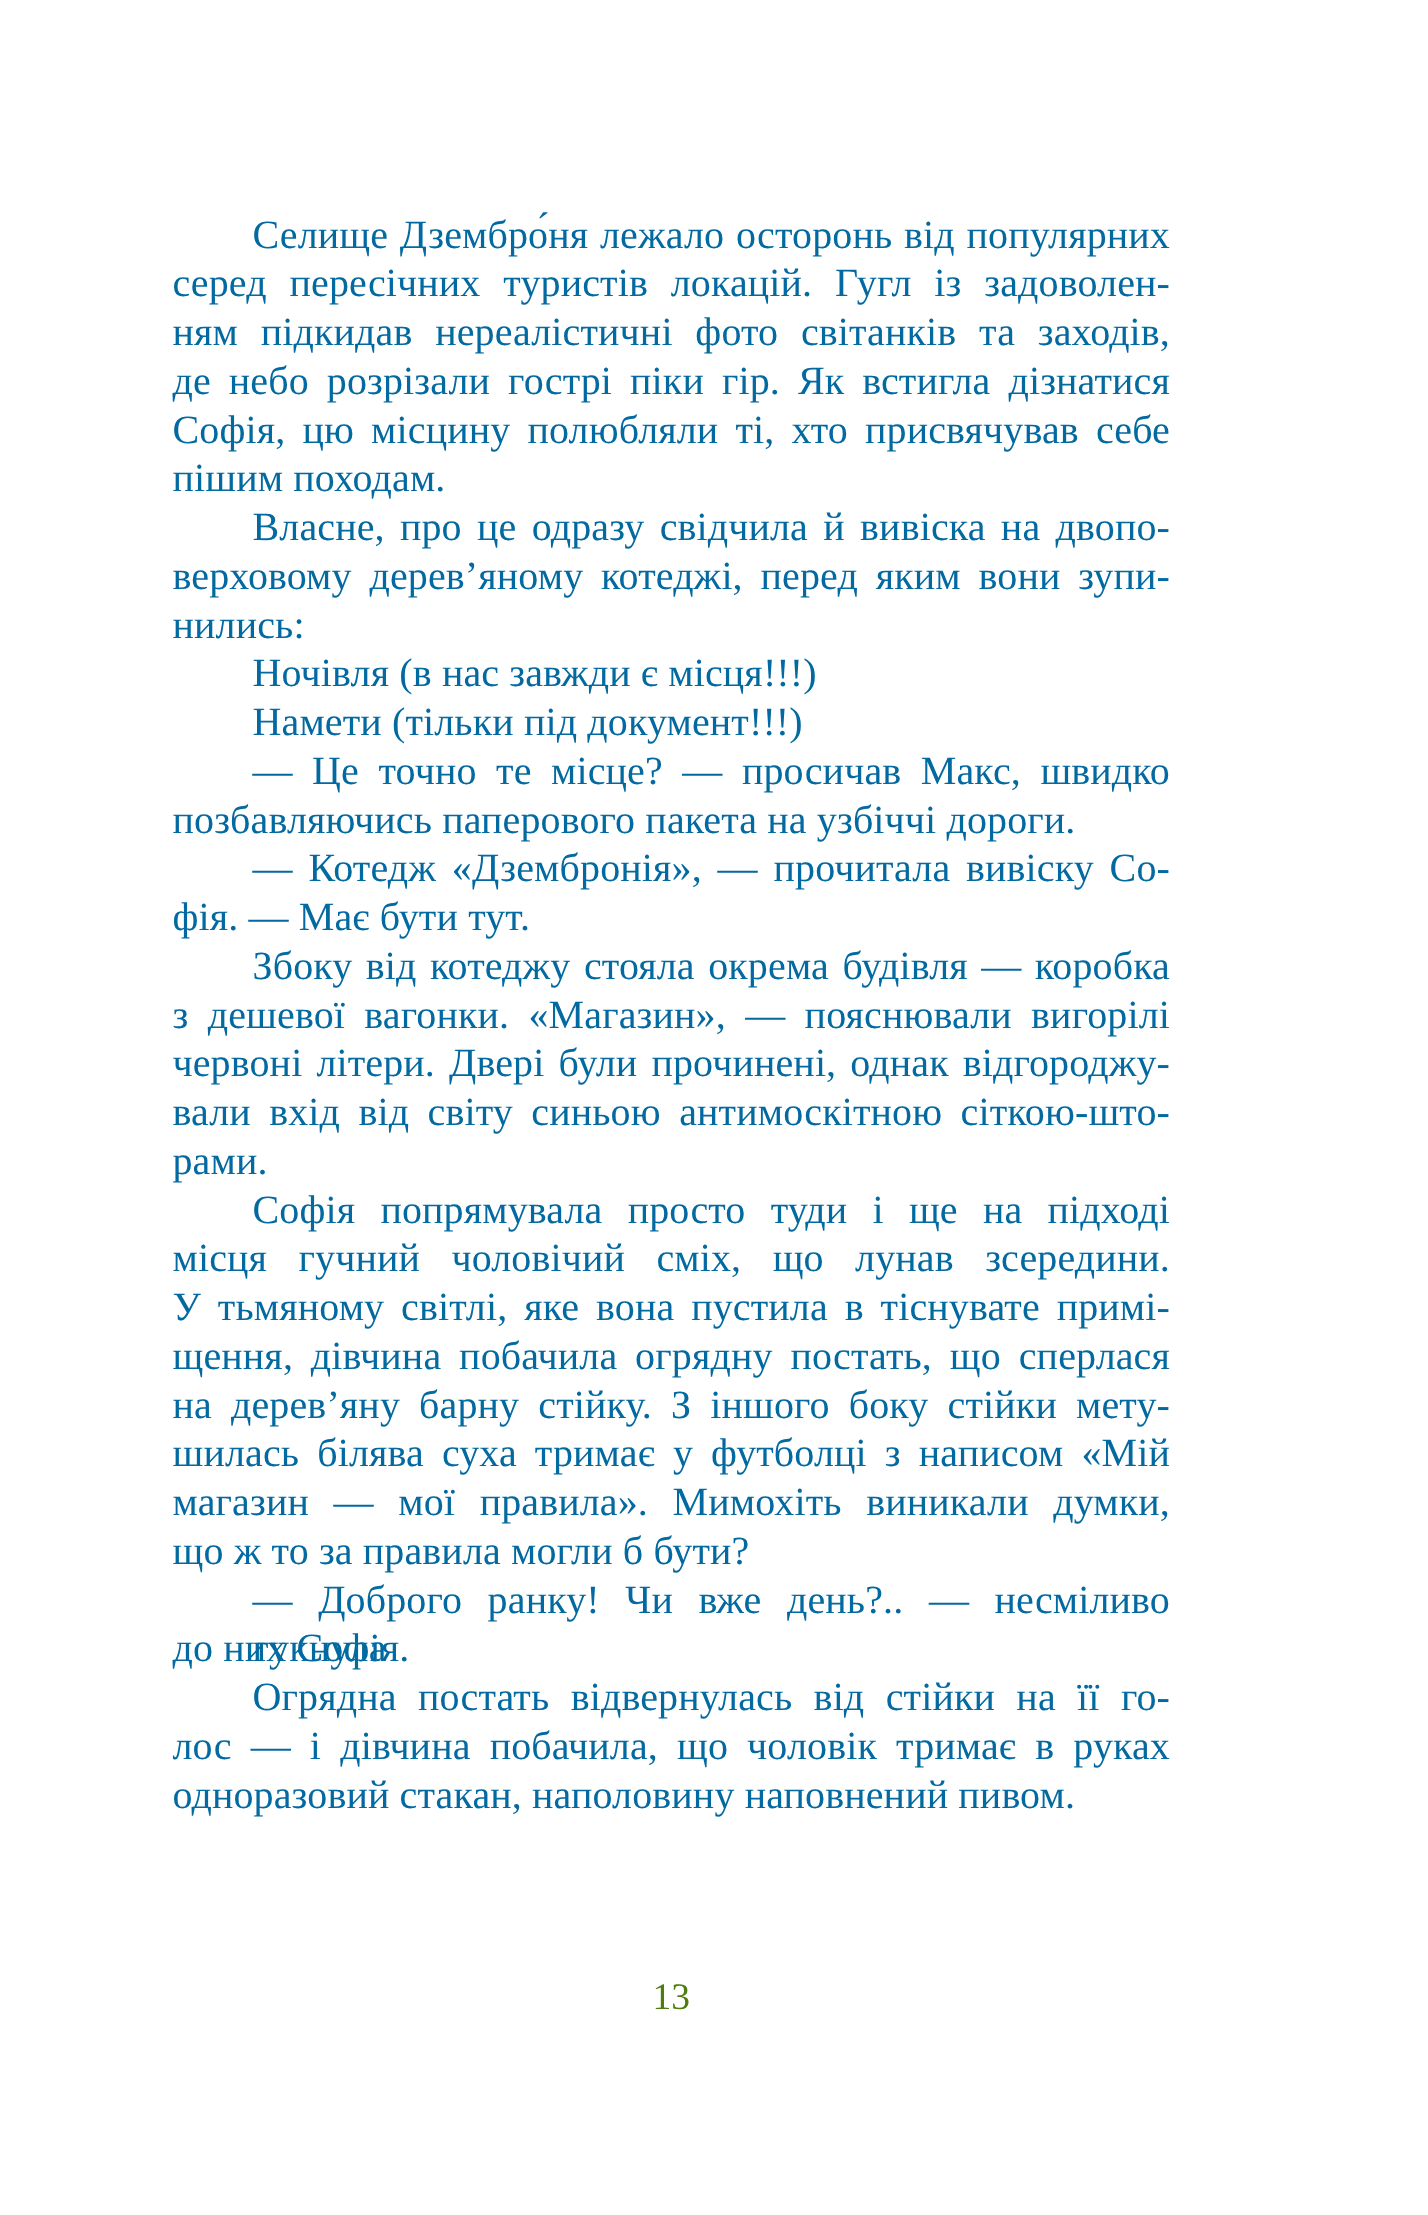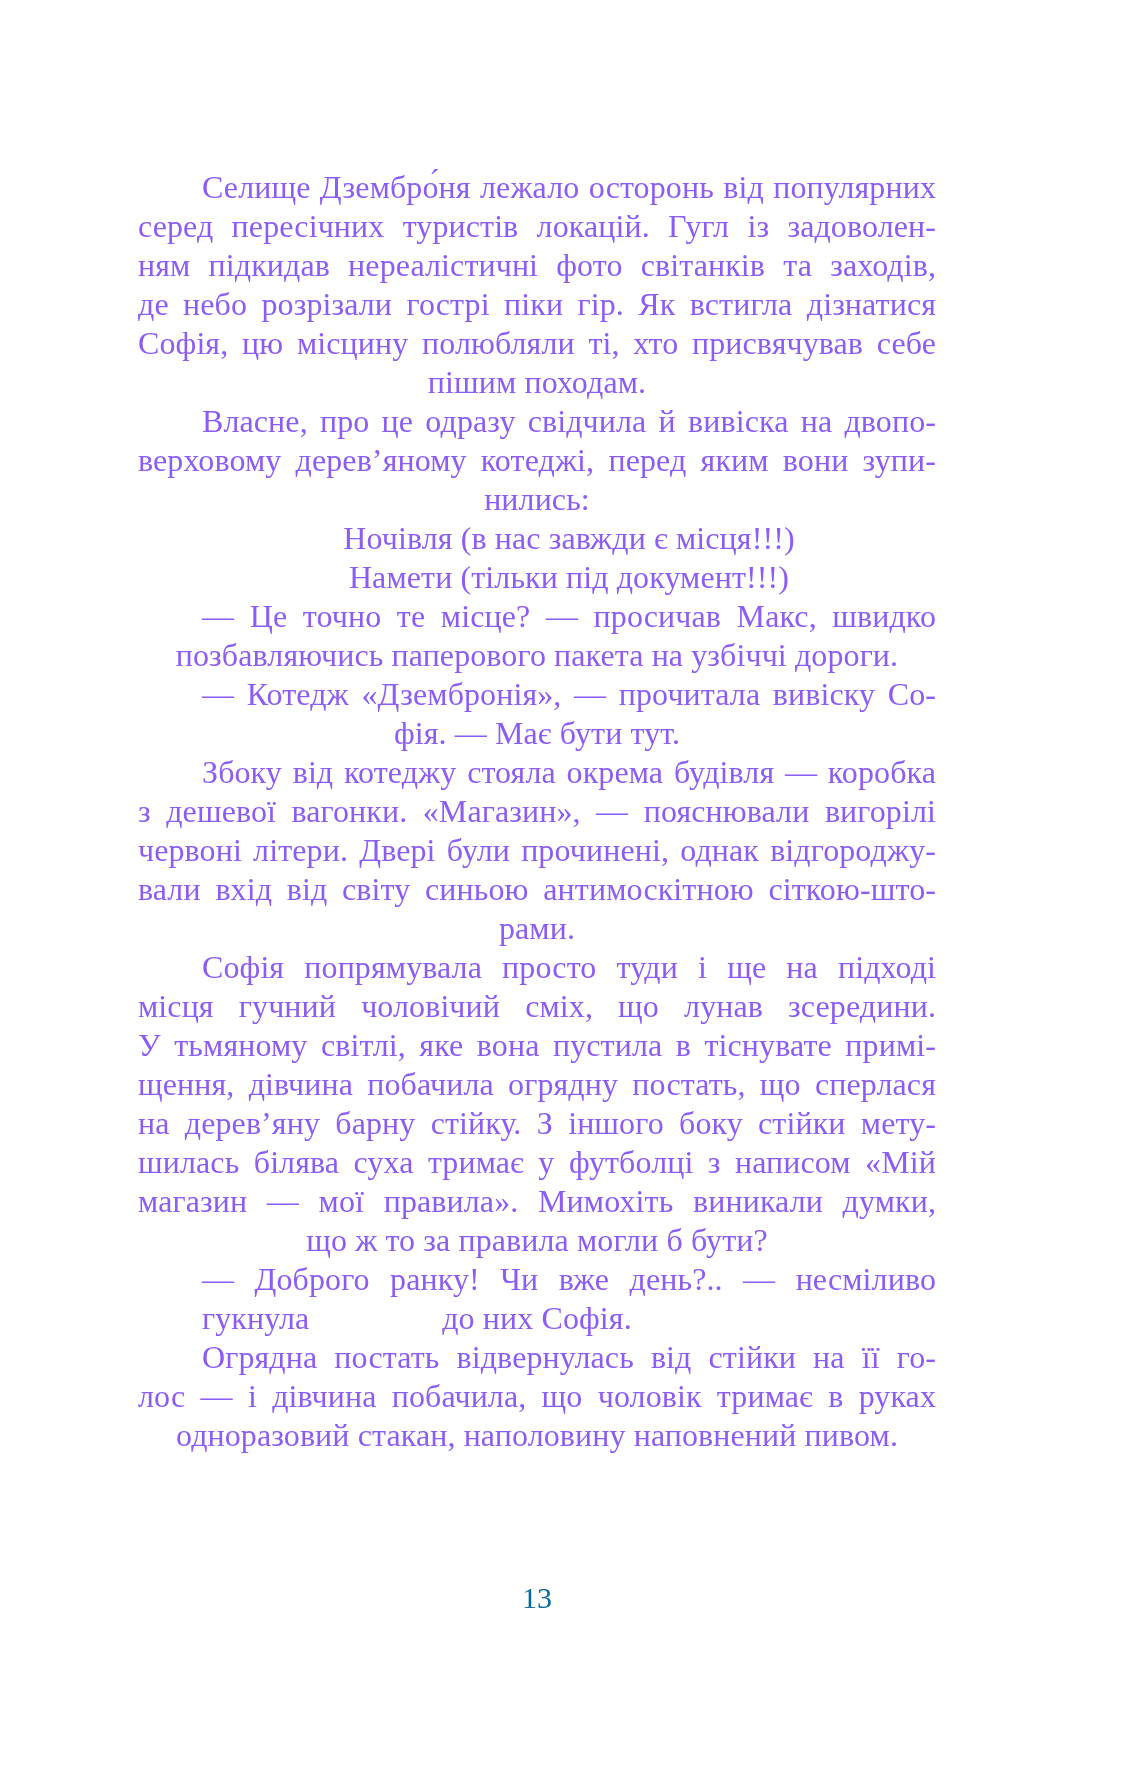--- a/index.html
+++ b/index.html
@@ -15,44 +15,44 @@
     overflow: hidden;
     font-family: "Liberation Serif", serif;
   }
   .text-block {
     position: absolute;
     left: 138px;
     top: 168px;
     width: 798px;
     font-size: 32px;
     line-height: 39px;
-    color: #8b5cf6;
+    color: #0369a1;
     letter-spacing: 0.1px;
   }
   .line {
     height: 39px;
     white-space: normal;
-    text-align: center;
+    text-align: left;
   }
   .line.ind {
     padding-left: 64px;
   }
   .line.just {
     text-align: justify;
     text-align-last: justify;
   }
   .page-number {
     position: absolute;
     left: 138px;
     top: 1580px;
     width: 798px;
     text-align: center;
     font-size: 30px;
     line-height: 36px;
-    color: #0369a1;
+    color: #4d7c0f;
   }
 </style>
 </head>
 <body>
 
 <div class="page">
   <div class="text-block">
     <div class="line ind just">Селище Дзембро́ня лежало осторонь від популярних</div>
     <div class="line just">серед пересічних туристів локацій. Гугл із задоволен-</div>
     <div class="line just">ням підкидав нереалістичні фото світанків та заходів,</div>

